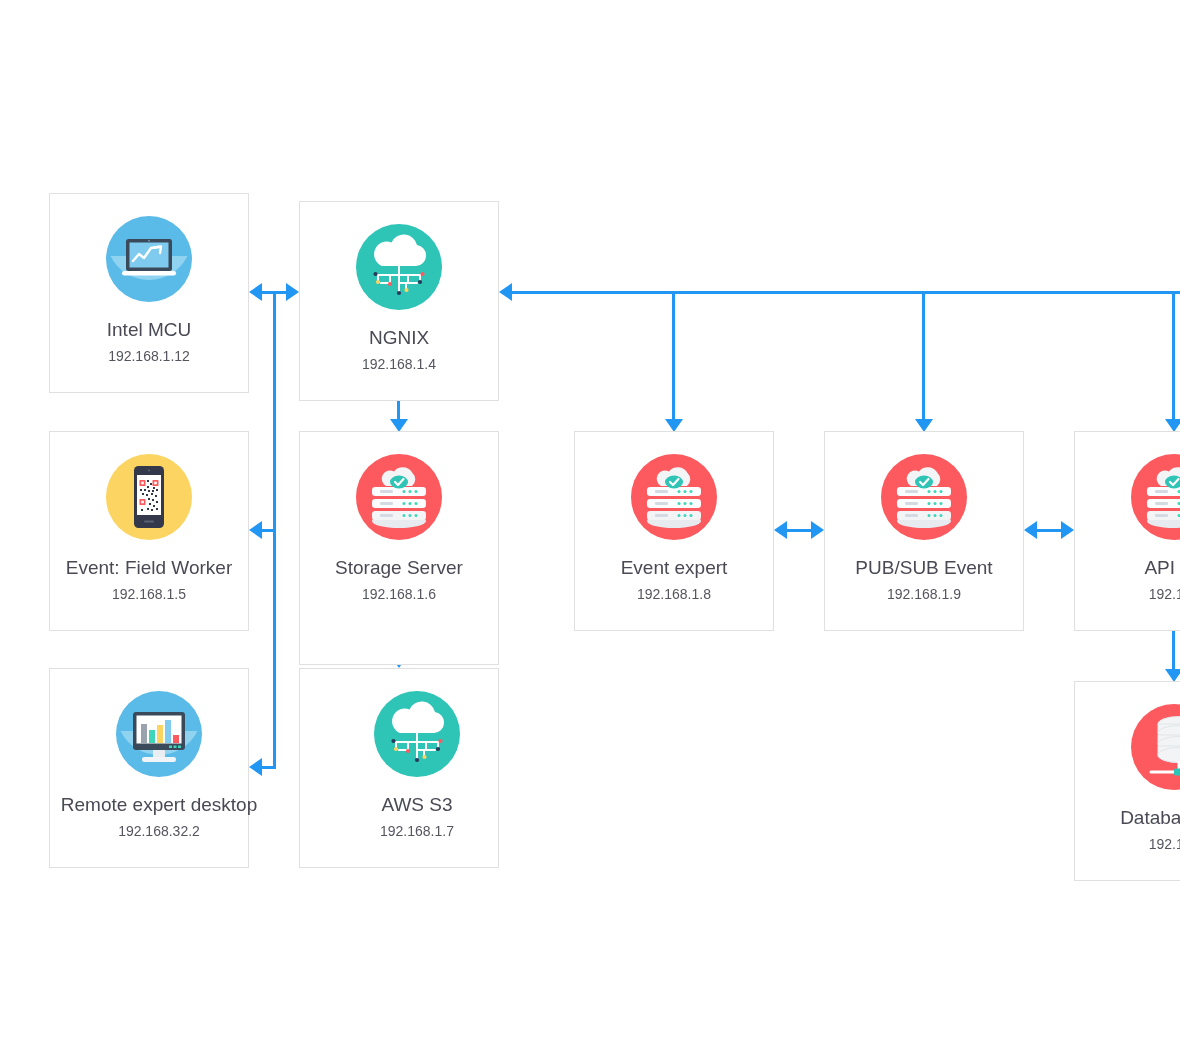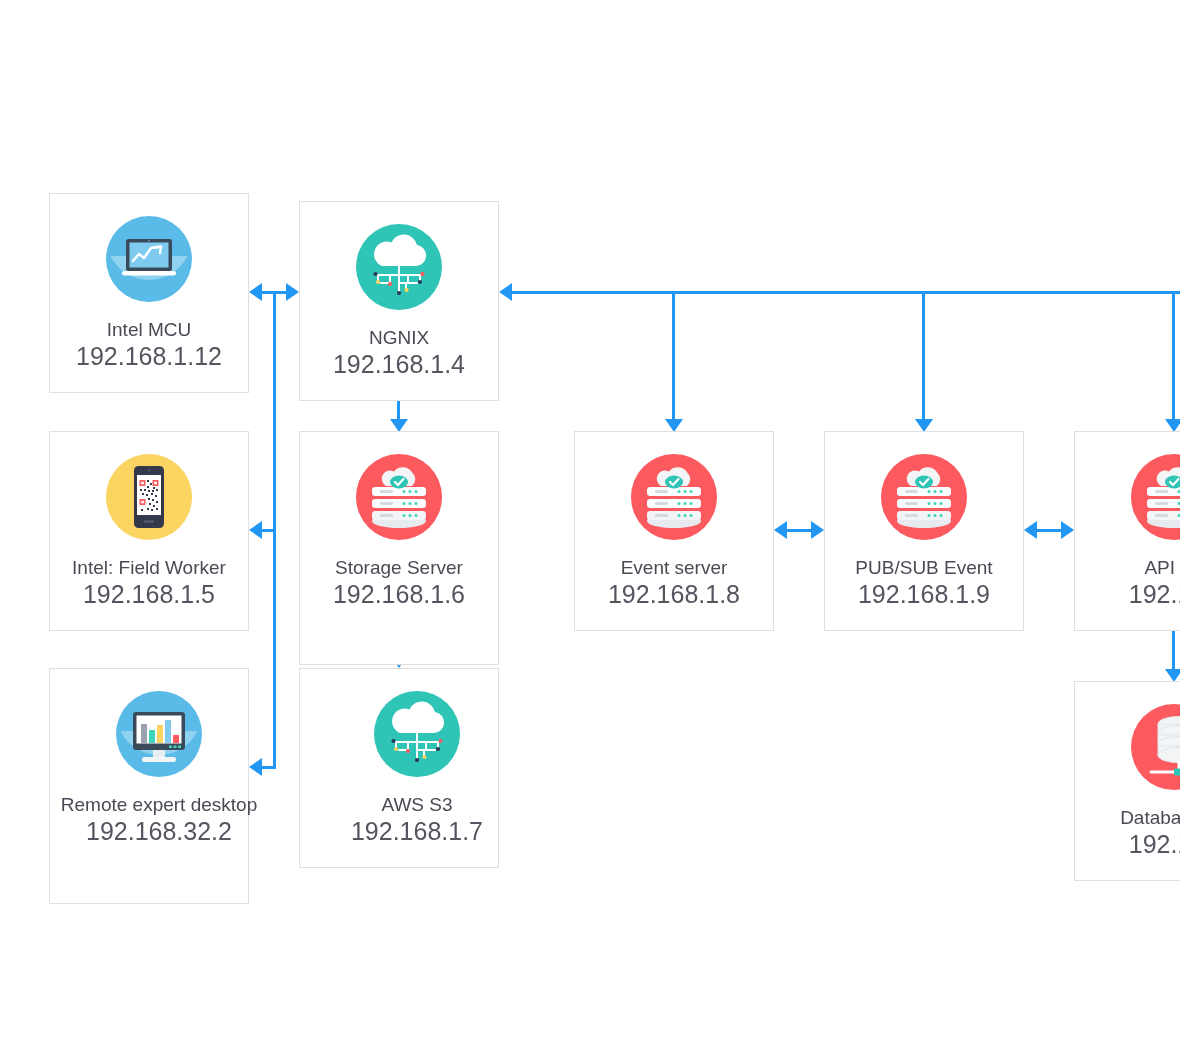--- a/index.html
+++ b/index.html
@@ -30,21 +30,21 @@
   .node .label{
     margin-top:17px;
     font-size:19px;
     color:#4a4a55;
     line-height:22px;
     white-space:nowrap;
     text-align:left;
   }
   .node .addr{
     margin-top:4px;
-    font-size:25px;
+    font-size:14px;
     color:#55555f;
     line-height:22px;
     white-space:nowrap;
     text-align:center;
   }
   
   .conn{position:absolute;z-index:1;}
   .hline{background:#2196f3;height:3px;}
   .vline{background:#2196f3;width:3px;}
   .arrow{position:absolute;width:0;height:0;z-index:2;}
@@ -198,21 +198,21 @@
           <rect x="50" y="47" width="2" height="2"></rect>
         <rect x="43" y="49" width="2" height="2"></rect>
           <rect x="47" y="51" width="2" height="2"></rect>
         <rect x="41" y="54" width="2" height="2"></rect>
           <rect x="45" y="55" width="2" height="2"></rect>
         <rect x="50" y="54" width="2" height="2"></rect>
           <rect x="35" y="55" width="2" height="2"></rect>
       </g>
     </svg>
   </div>
-  <div class="label">Intel: Field Worker</div>
+  <div class="label">Event: Field Worker</div>
   <div class="addr">192.168.1.5</div>
 </div>
 
 <div class="node" style="left:299px;top:431px;width:200px;height:234px;">
   <div class="icon-wrap">
     <div class="circ" style="background:#fc5a5f;"></div>
     <svg class="iconsvg" viewBox="0 0 86 86">
       <path d="M30 32 h26 a8.5 8.5 0 0 0 .5 -13 A11 11 0 0 0 38 17.5 A7.6 7.6 0 0 0 30 32Z" fill="#f2f4f6"></path>
       <ellipse cx="43" cy="67" rx="27" ry="7" fill="#e7eaee"></ellipse>
       <rect x="16" y="57" width="54" height="9" rx="3.2" fill="#f2f4f6"></rect>
@@ -264,21 +264,21 @@
           <circle cx="54" cy="49.5" r="1.5"></circle>
           <circle cx="60" cy="49.5" r="1.5"></circle>
         <circle cx="48" cy="61.5" r="1.5"></circle>
           <circle cx="54" cy="61.5" r="1.5"></circle>
           <circle cx="60" cy="61.5" r="1.5"></circle>
       </g>
       <ellipse cx="43" cy="28" rx="9" ry="6.5" fill="#2ec4b6"></ellipse>
       <path d="M39 28 L42 31 L47.5 25" stroke="#ffffff" stroke-width="2.2" fill="none" stroke-linecap="round" stroke-linejoin="round"></path>
     </svg>
   </div>
-  <div class="label">Event server</div>
+  <div class="label">Event expert</div>
   <div class="addr">192.168.1.8</div>
 </div>
 
 <div class="node" style="left:824px;top:431px;width:200px;height:200px;">
   <div class="icon-wrap">
     <div class="circ" style="background:#fc5a5f;"></div>
     <svg class="iconsvg" viewBox="0 0 86 86">
       <path d="M30 32 h26 a8.5 8.5 0 0 0 .5 -13 A11 11 0 0 0 38 17.5 A7.6 7.6 0 0 0 30 32Z" fill="#f2f4f6"></path>
       <ellipse cx="43" cy="67" rx="27" ry="7" fill="#e7eaee"></ellipse>
       <rect x="16" y="57" width="54" height="9" rx="3.2" fill="#f2f4f6"></rect>
@@ -334,21 +334,21 @@
           <circle cx="60" cy="61.5" r="1.5"></circle>
       </g>
       <ellipse cx="43" cy="28" rx="9" ry="6.5" fill="#2ec4b6"></ellipse>
       <path d="M39 28 L42 31 L47.5 25" stroke="#ffffff" stroke-width="2.2" fill="none" stroke-linecap="round" stroke-linejoin="round"></path>
     </svg>
   </div>
   <div class="label">API Se</div>
   <div class="addr">192.168</div>
 </div>
 
-<div class="node" style="left:49px;top:668px;width:200px;height:236px;padding-left:20px;">
+<div class="node" style="left:49px;top:668px;width:200px;height:200px;padding-left:20px;">
   <div class="icon-wrap">
     <div class="circ" style="background:#5bbbe8;"></div>
     <svg class="iconsvg" viewBox="0 0 86 86">
       <path d="M43 64 a43 43 0 0 0 38.5 -24 L4.5 40 A43 43 0 0 0 43 64Z" fill="#8fd3f0"></path>
       <rect x="17" y="21" width="52" height="38" rx="3" fill="#3a4a5a"></rect>
       <rect x="20.5" y="24.5" width="45" height="28" fill="#ffffff"></rect>
       <rect x="25" y="33" width="6" height="19" fill="#9aa3ad"></rect>
       <rect x="33" y="39" width="6" height="13" fill="#3fd5bb"></rect>
       <rect x="41" y="34" width="6" height="18" fill="#fcd462"></rect>
       <rect x="49" y="29" width="6" height="23" fill="#7ecbef"></rect>

